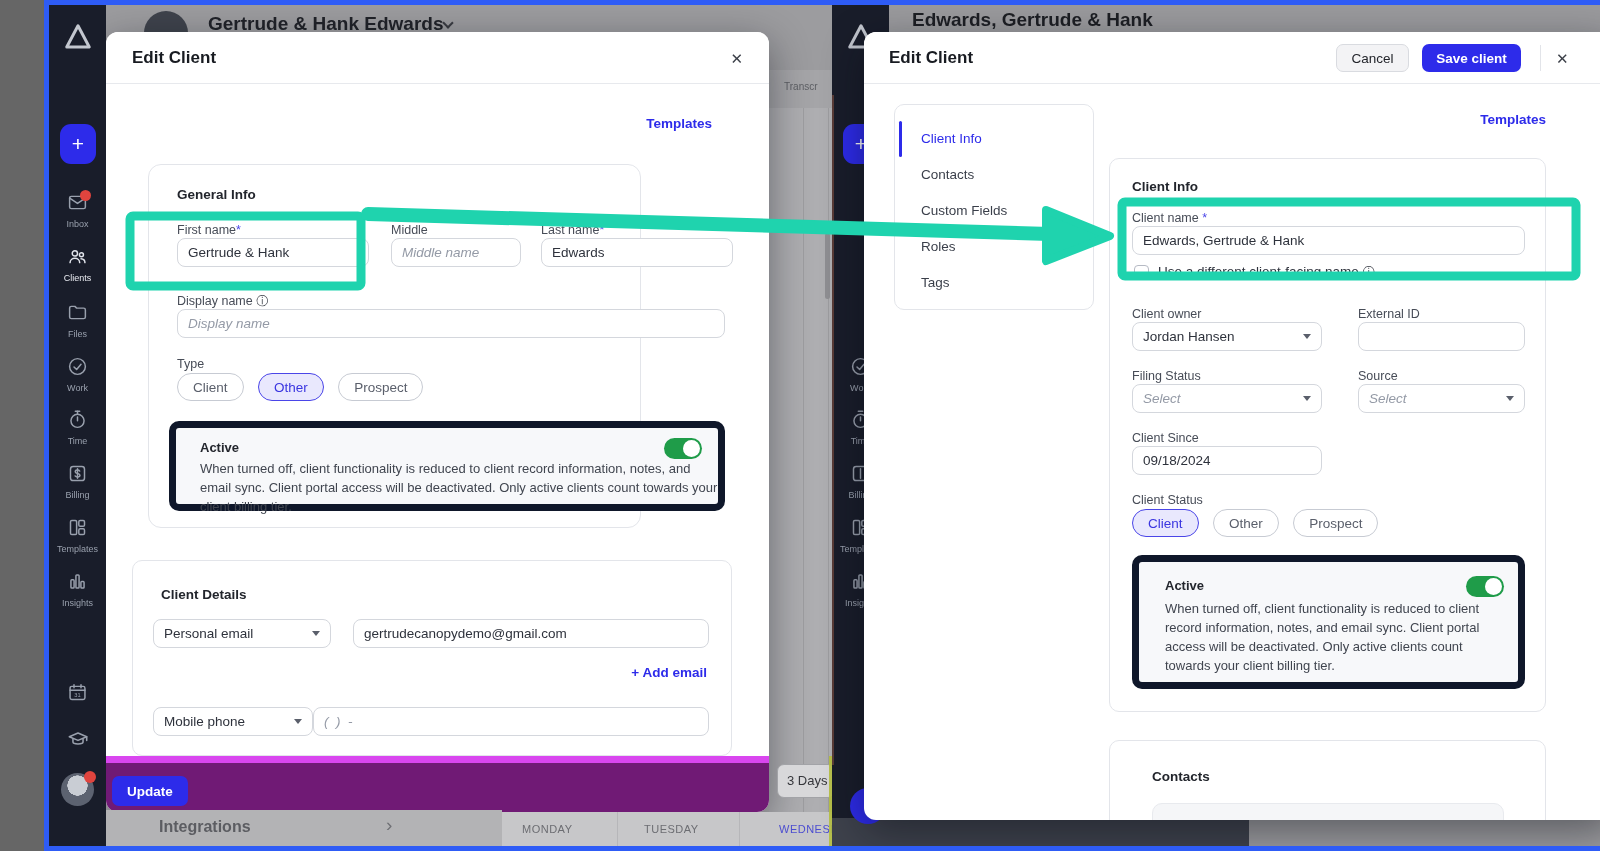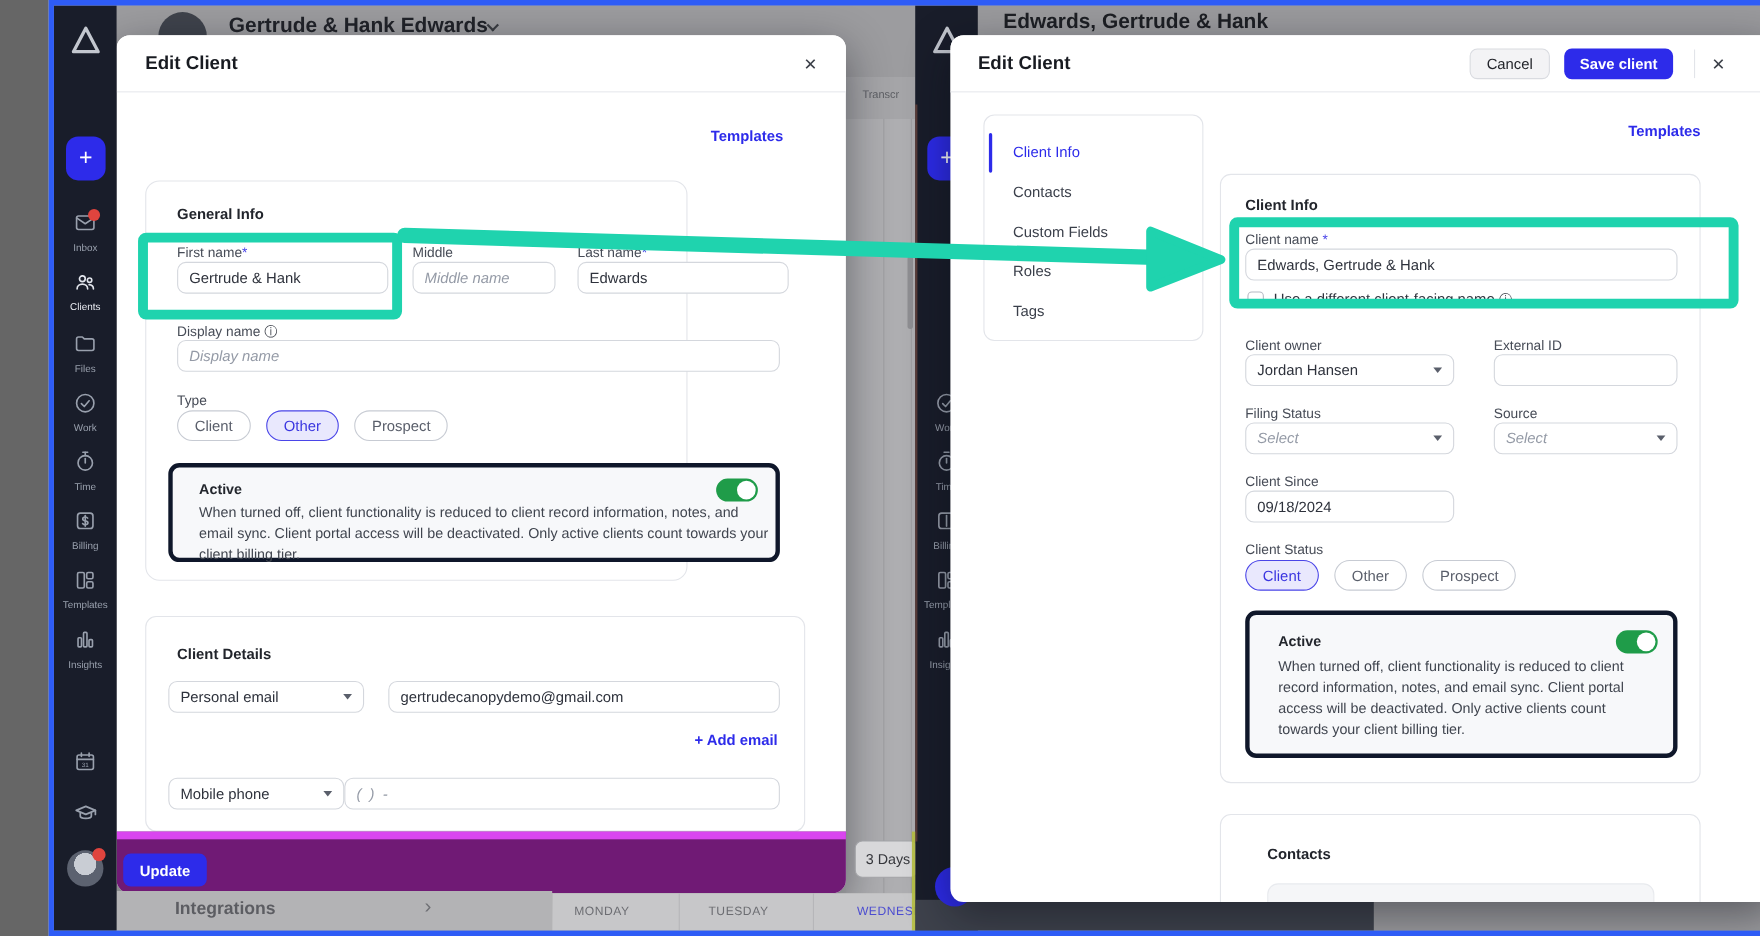--- a/index.html
+++ b/index.html
@@ -13,21 +13,21 @@
   .close-x{position:absolute;font-size:15px;color:#3c4049;cursor:pointer;}
   .card{position:absolute;border:1px solid #e3e5ea;border-radius:10px;background:#fff;}
   .sec-title{font-size:13.5px;font-weight:700;color:#22252c;}
   .f-label{font-size:12.5px;color:#474c57;}
   .req{color:#4a45e8;}
   .input{position:absolute;height:29px;border:1px solid #d4d7dd;border-radius:8px;background:#fff;font-size:13.5px;color:#2e323c;display:flex;align-items:center;padding:0 10px;white-space:nowrap;overflow:hidden;}
   .ph{color:#949aa6;font-style:italic;}
   .caret{width:0;height:0;border-left:4px solid transparent;border-right:4px solid transparent;border-top:5px solid #5a5f6b;margin-left:auto;}
   .pill{height:28px;border:1px solid #c7cbd3;border-radius:15px;display:inline-flex;align-items:center;padding:0 15px;font-size:13.5px;color:#5a5f6b;background:#fff;margin-right:10px;}
   .pill.active{border-color:#4a45e8;background:#e9e8fd;color:#3a35e0;}
-  .activebox{position:absolute;background:#f7f8fa;border:4px solid #0f172a;border-radius:10px;}
+  .activebox{position:absolute;background:#f7f8fa;border:7px solid #0f172a;border-radius:10px;}
   .bold-sm{font-size:13px;font-weight:700;color:#23262d;}
   .desc{font-size:13px;color:#40454f;line-height:1.45;}
   .toggle{position:absolute;width:38px;height:21px;border-radius:11px;background:#1f9c49;}
   .toggle::after{content:"";position:absolute;right:2px;top:2px;width:17px;height:17px;border-radius:50%;background:#fff;}
   .btn-primary{position:absolute;background:#2d2bea;color:#fff;border-radius:7px;font-size:13.5px;font-weight:700;display:flex;align-items:center;justify-content:center;cursor:pointer;}
   .btn-secondary{position:absolute;background:#f3f3f5;border:1px solid #d9dbe0;border-radius:7px;font-size:13.5px;color:#23252b;display:flex;align-items:center;justify-content:center;cursor:pointer;}
   .link{color:#2d2bea;font-size:13.5px;font-weight:600;cursor:pointer;}
   .info-i{font-size:12px;color:#3a3e47;}
   .checkbox{position:absolute;width:15px;height:15px;border:1px solid #b6bac4;border-radius:4px;background:#fff;}
   
@@ -246,21 +246,21 @@
   <div class="abs" style="left:1205px;top:818px;width:365px;height:28px;background:#9c9c9f;z-index:6;"></div>
   <div class="abs" style="left:806px;top:788px;width:36px;height:36px;border-radius:50%;background:#2d2bea;z-index:7;"></div>
 
   <div class="modal" style="left:62px;top:32px;width:663px;height:780px;">
     <div class="modal-header">
       <span class="modal-title" style="left:26px;">Edit Client</span>
       <span class="close-x" style="right:26px;top:18px;">✕</span>
     </div>
     <span class="link abs" style="top:84px;right:57px;">Templates</span>
 
-    <div class="card" style="left:26px;top:132px;width:493px;height:364px;border-radius:13px;">
+    <div class="card" style="left:42px;top:132px;width:493px;height:364px;border-radius:13px;">
       <span class="sec-title abs" style="left:28px;top:22px;">General Info</span>
       <span class="f-label abs" style="left:28px;top:58px;"><span>First name</span><span class="req">*</span></span>
       <div class="input" style="left:28px;top:73px;width:192px;">
           <span>Gertrude &amp; Hank</span>
         </div>
       <span class="f-label abs" style="left:242px;top:58px;">Middle</span>
       <div class="input" style="left:242px;top:73px;width:130px;">
           <span class="ph">Middle name</span>
         </div>
       <span class="f-label abs" style="left:392px;top:58px;"><span>Last name</span><span class="req">*</span></span>

